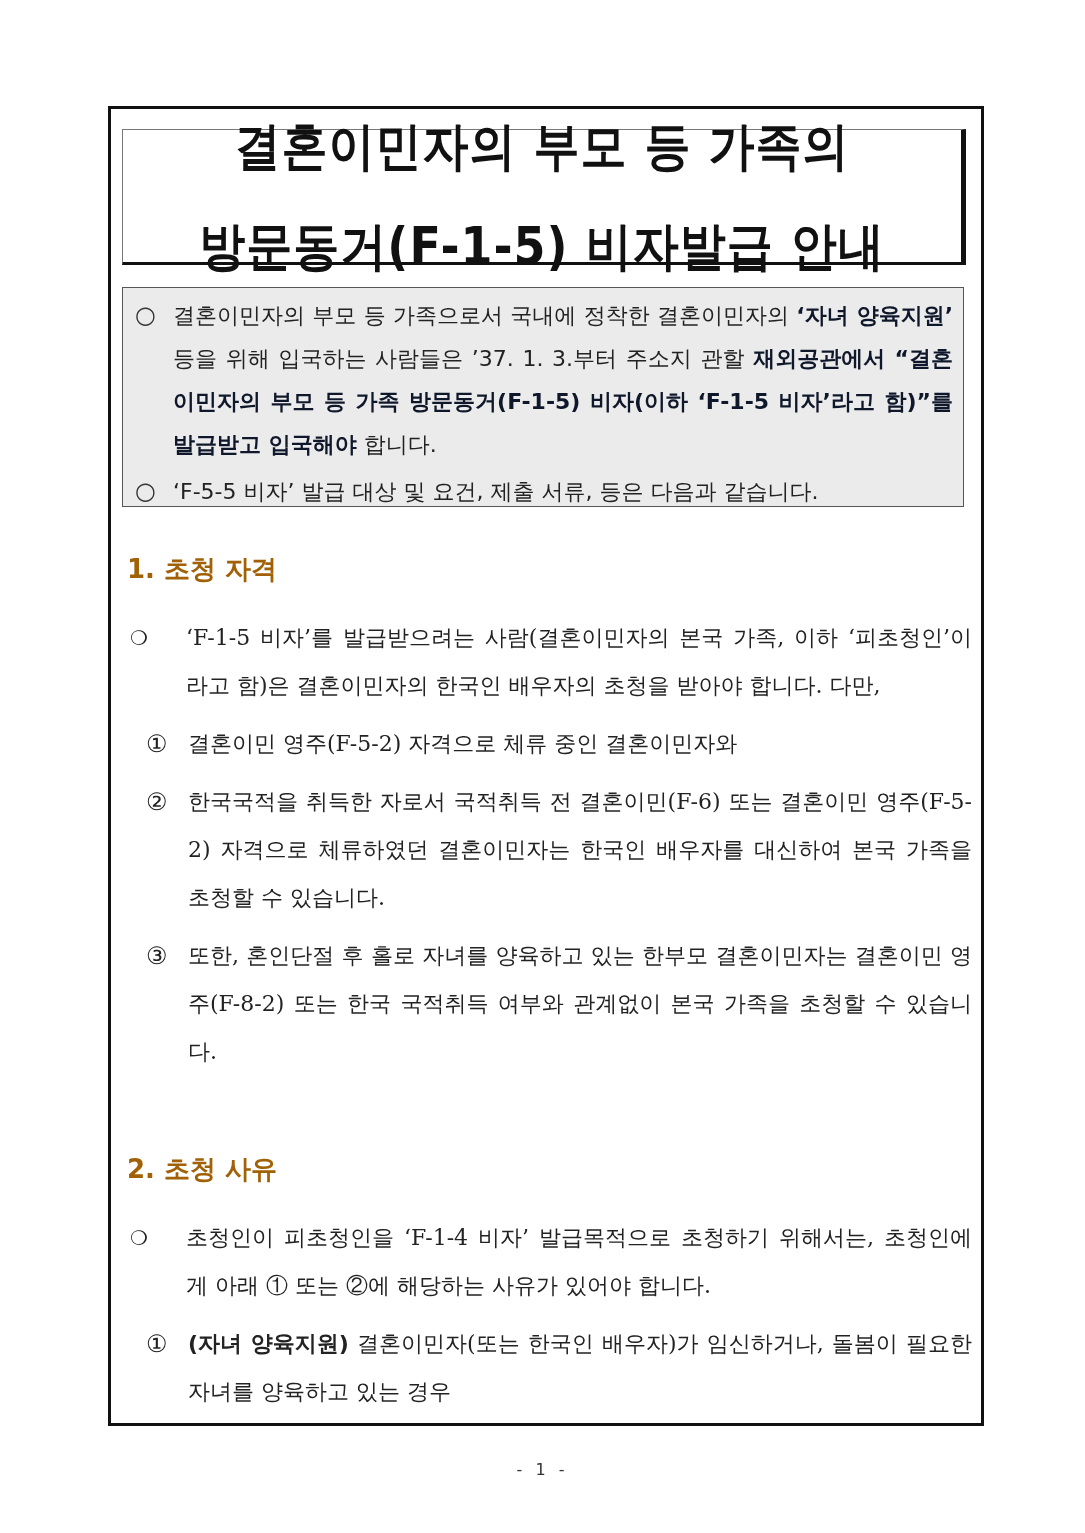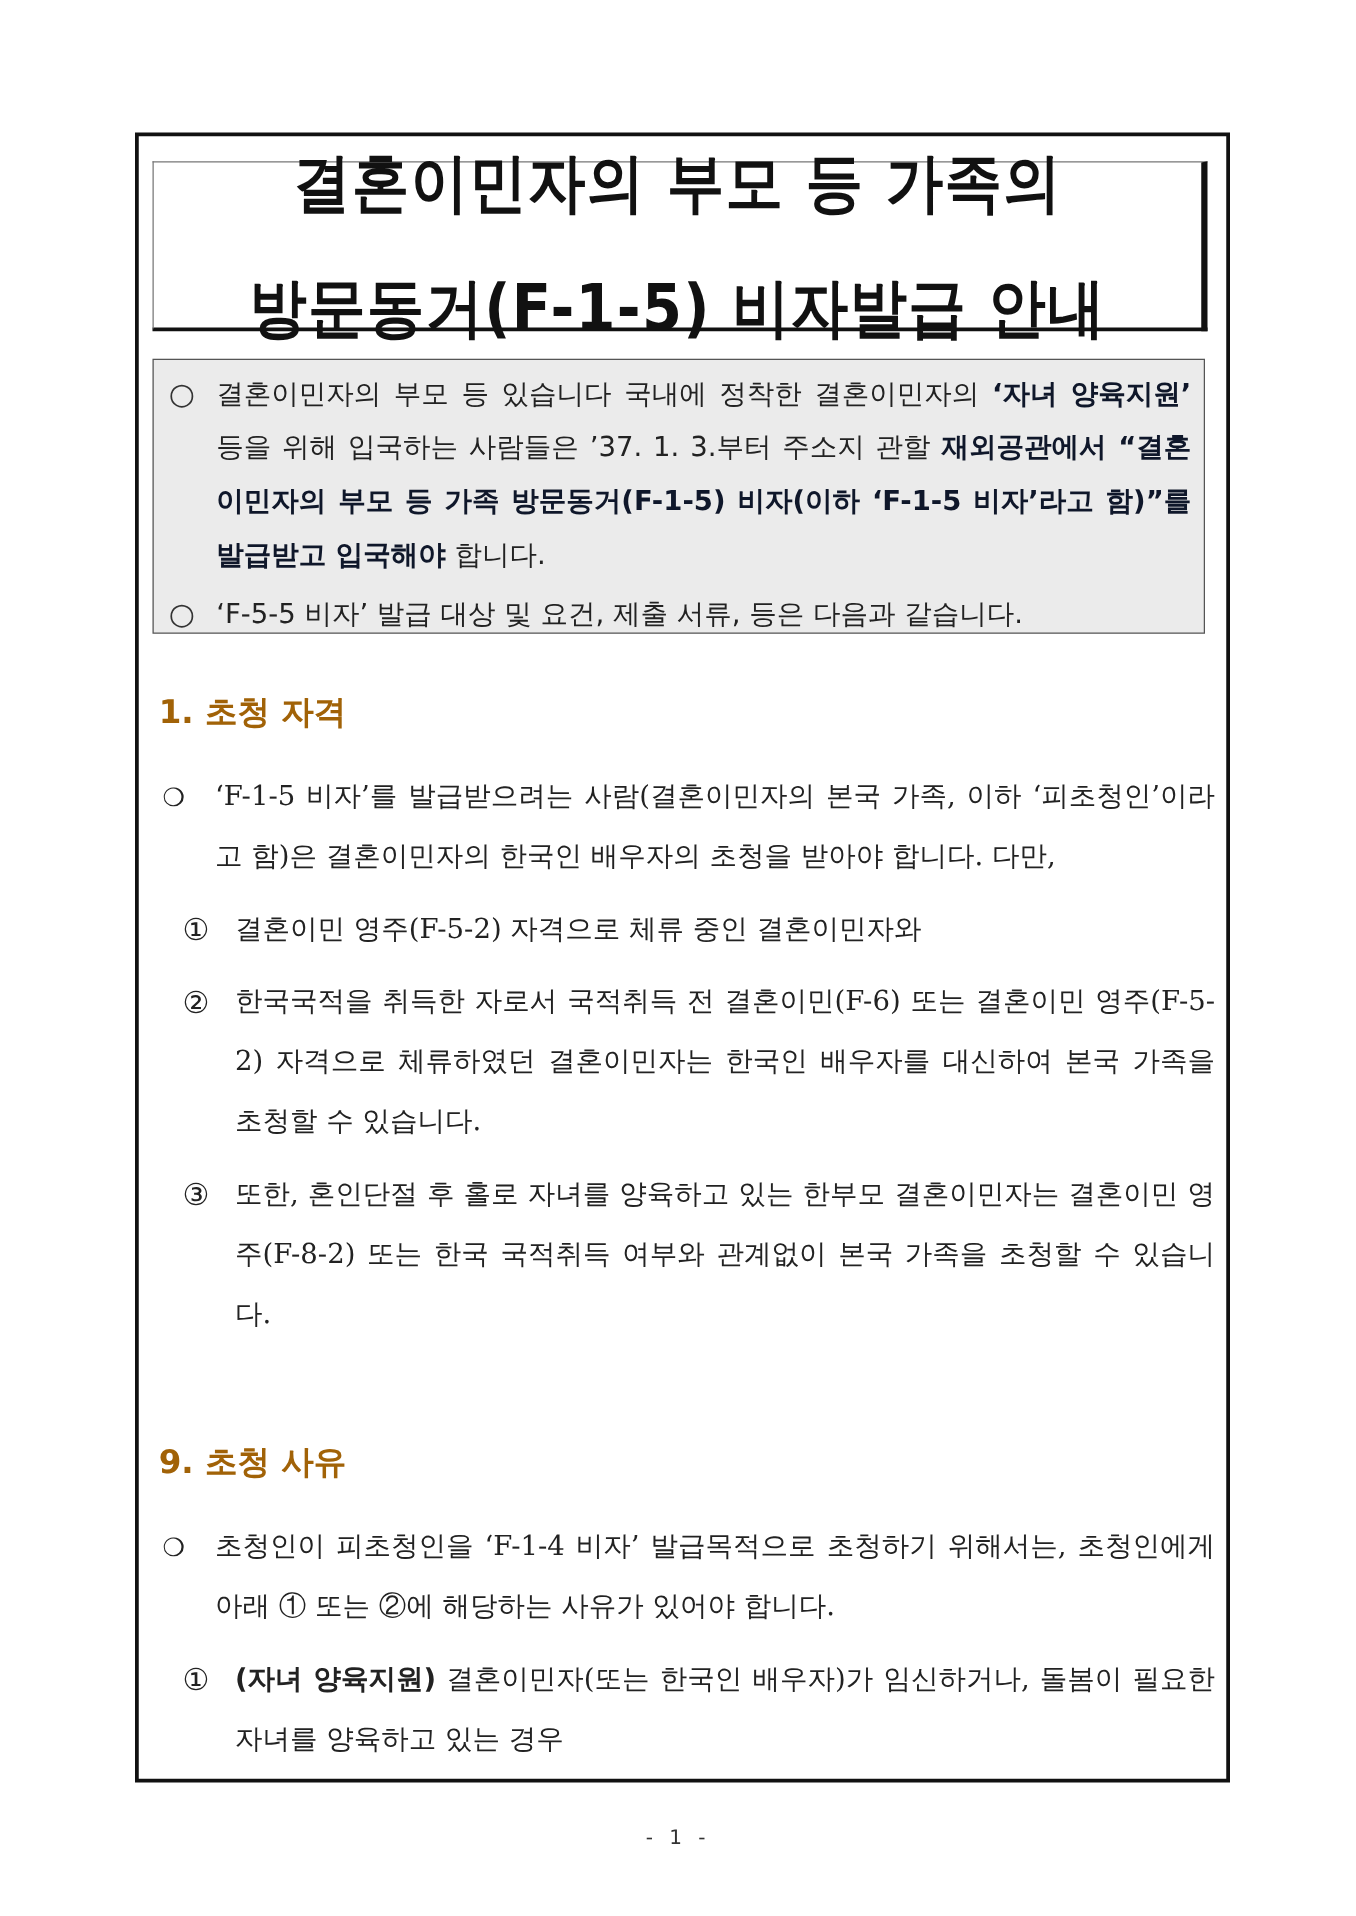--- a/index.html
+++ b/index.html
@@ -51,21 +51,21 @@
     font-weight: bold; font-size: 26px; color: #a16207;
     font-family: "DejaVu Sans", sans-serif;
   }
   .body-block {
     position: absolute; left: 130px; width: 842px;
     font-family: "DejaVu Serif", "Liberation Serif", serif;
     font-size: 22px; color: #222222;
   }
   .para { display: flex; line-height: 48px; }
   .para .bullet { flex: 0 0 42px; font-size: 20px; font-family: "DejaVu Sans", sans-serif; }
-  .para .text { flex: 1; text-align: justify; text-align-last: left; }
+  .para .text { flex: 1; text-align: justify; text-align-last: left; margin-left: 14px; }
   .sub { display: flex; line-height: 48px; margin-left: 16px; }
   .sub .num { flex: 0 0 42px; font-size: 24px; }
   .sub .text { flex: 1; text-align: justify; text-align-last: left; }
   .sub .text b { font-family: "DejaVu Sans", sans-serif; font-weight: bold; margin-top: 24px; }
   .page-number {
     position: absolute; left: 0; width: 1085px; top: 1460px;
     text-align: center; font-size: 16px; color: #333333;
     letter-spacing: 4px;
   }
 </style>
@@ -75,21 +75,21 @@
 <div class="page-frame"></div>
 
 <div class="title-box">
   <div class="title-line">결혼이민자의 부모 등 가족의</div>
   <div class="title-line">방문동거(F-1-5) 비자발급 안내</div>
 </div>
 
 <div class="summary-box">
   <div class="summary-item">
     <span class="bullet">○</span>
-    <span class="text"><span>결혼이민자의 부모 등 있습니다 국내에 정착한 결혼이민자의 </span><b>‘자녀 양육지원’</b><span> 등을 위해 입국하는 사람들은 ’37. 1. 3.부터 주소지 관할 </span><b>재외공관에서 “결혼이민자의 부모 등 가족 방문동거(F-1-5) 비자(이하 ‘F-1-5 비자’라고 함)”를 발급받고 입국해야</b><span> 합니다.</span></span>
+    <span class="text"><span>결혼이민자의 부모 등 가족으로서 국내에 정착한 결혼이민자의 </span><b>‘자녀 양육지원’</b><span> 등을 위해 입국하는 사람들은 ’37. 1. 3.부터 주소지 관할 </span><b>재외공관에서 “결혼이민자의 부모 등 가족 방문동거(F-1-5) 비자(이하 ‘F-1-5 비자’라고 함)”를 발급받고 입국해야</b><span> 합니다.</span></span>
   </div>
   <div class="summary-item" style="margin-top:4px;">
     <span class="bullet">○</span>
     <span class="text">‘F-5-5 비자’ 발급 대상 및 요건, 제출 서류, 등은 다음과 같습니다.</span>
   </div>
 </div>
 
 <div class="section-heading" style="top:552px;">1. 초청 자격</div>
 
 <div class="body-block" style="top:614px;">
@@ -104,21 +104,21 @@
   <div class="sub" style="margin-top:10px;">
     <span class="num">②</span>
     <span class="text">한국국적을 취득한 자로서 국적취득 전 결혼이민(F-6) 또는 결혼이민 영주(F-5-2) 자격으로 체류하였던 결혼이민자는 한국인 배우자를 대신하여 본국 가족을 초청할 수 있습니다.</span>
   </div>
   <div class="sub" style="margin-top:10px;">
     <span class="num">③</span>
     <span class="text">또한, 혼인단절 후 홀로 자녀를 양육하고 있는 한부모 결혼이민자는 결혼이민 영주(F-8-2) 또는 한국 국적취득 여부와 관계없이 본국 가족을 초청할 수 있습니다.</span>
   </div>
 </div>
 
-<div class="section-heading" style="top:1152px;">9. 초청 사유</div>
+<div class="section-heading" style="top:1152px;">2. 초청 사유</div>
 
 <div class="body-block" style="top:1214px;">
   <div class="para">
     <span class="bullet">❍</span>
     <span class="text">초청인이 피초청인을 ‘F-1-4 비자’ 발급목적으로 초청하기 위해서는, 초청인에게 아래 ① 또는 ②에 해당하는 사유가 있어야 합니다.</span>
   </div>
   <div class="sub" style="margin-top:10px;">
     <span class="num">①</span>
     <span class="text"><b>(자녀 양육지원)</b><span> 결혼이민자(또는 한국인 배우자)가 임신하거나, 돌봄이 필요한 자녀를 양육하고 있는 경우</span></span>
   </div>

